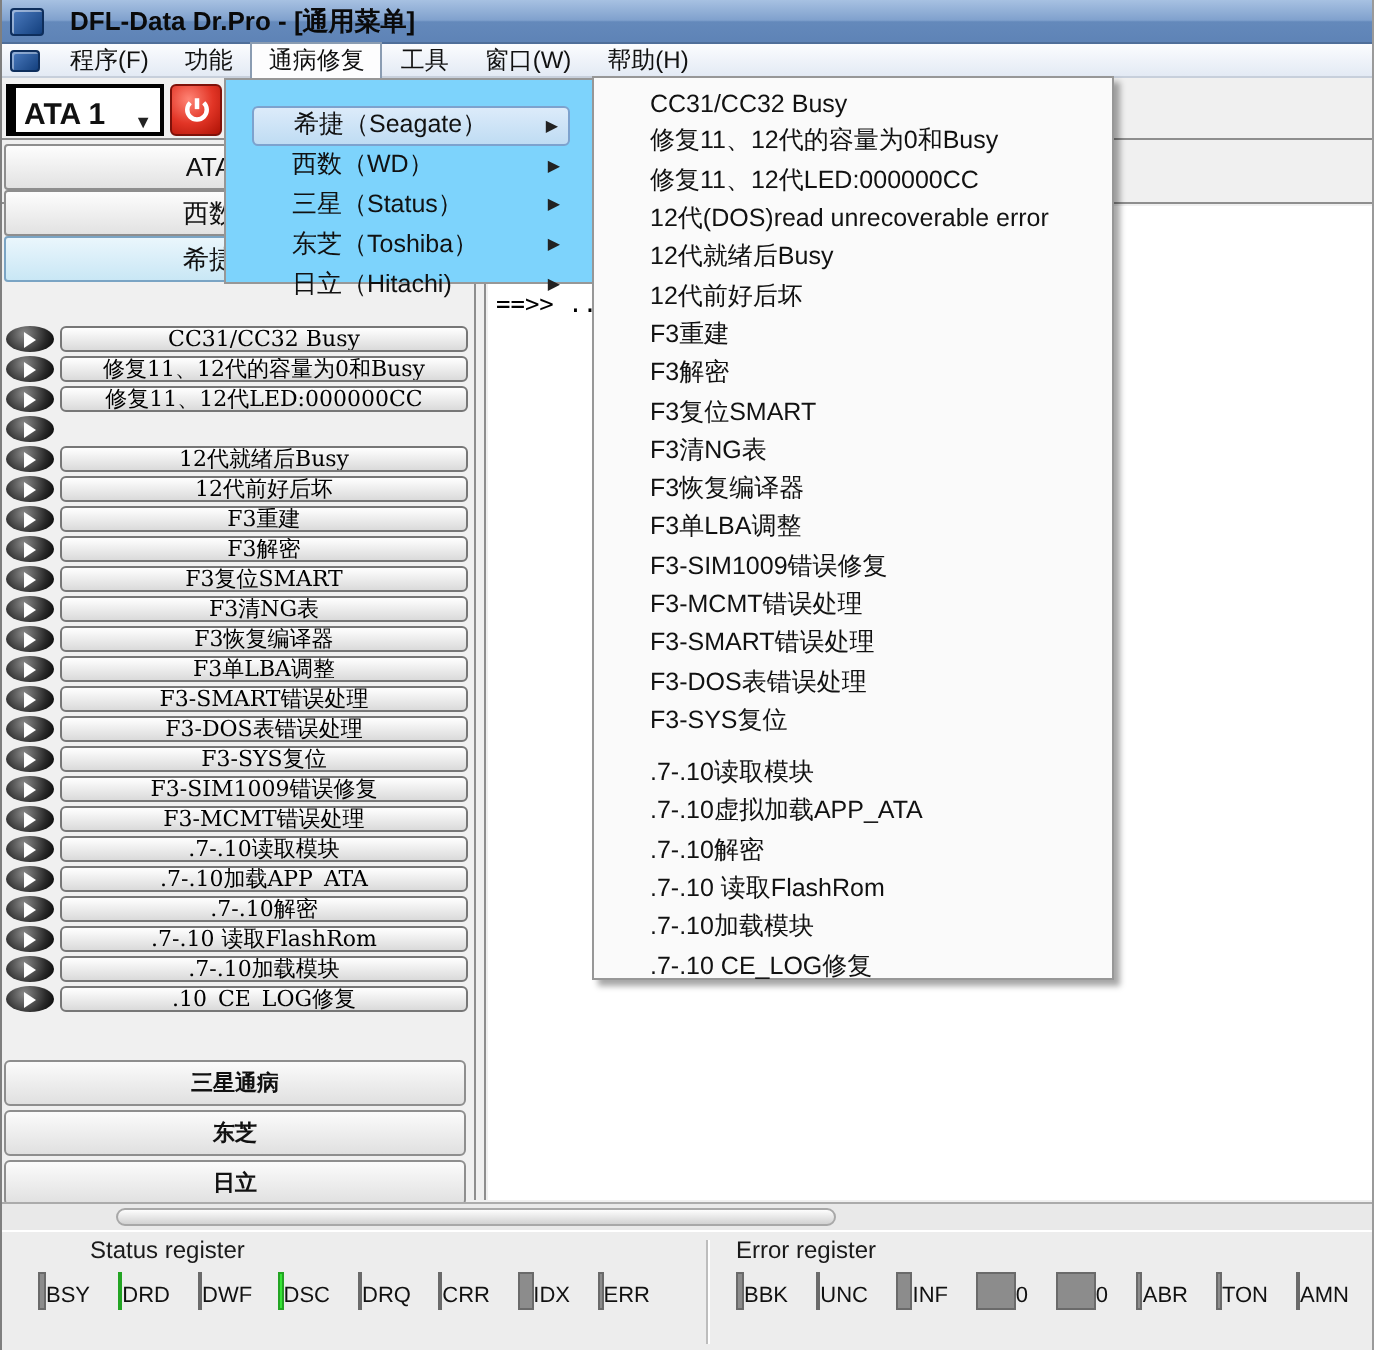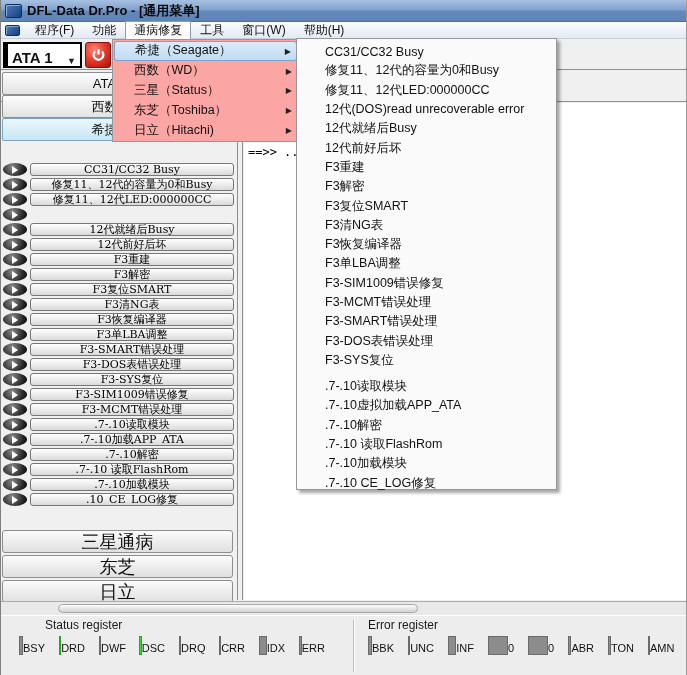--- a/index.html
+++ b/index.html
@@ -8,21 +8,21 @@
     position: relative; width: 687px; height: 675px;
     background: #F0F0F0; overflow: hidden;
     font-family: "Liberation Sans", sans-serif; color: #111;
     border-left: 1px solid #7F7F7F; border-right: 1px solid #9a9a9a;
   }
   
   .titlebar {
     position:absolute; top:0; left:0; right:0; height:22px;
     background: linear-gradient(#A7C1E2 0%, #80A1CD 48%, #6489BB 52%, #5E83B6 100%);
     border-bottom: 1px solid #4F6E99;
-    display:flex; align-items:center; gap:5px; padding-left:4px;
+    display:flex; align-items:center; gap:13px; padding-left:4px;
   }
   .app-icon {
     width:17px; height:14px; border-radius:2px;
     background: linear-gradient(135deg,#4C7CC0,#14407E);
     border:1px solid #0E2E5C; box-shadow: inset 1px 1px 0 rgba(255,255,255,.45);
   }
   .titlebar .title { font-size:13px; font-weight:bold; color:#0a0a0a; }
   
   .menubar {
     position:absolute; top:22px; left:0; right:0; height:17px;
@@ -76,26 +76,26 @@
     flex:1; height:13px; border:1px solid #777; border-radius:3px;
     background: linear-gradient(#FFFFFF,#DADADA);
     font-family:"DejaVu Serif", serif; font-size:11px; line-height:11px; color:#000;
     display:flex; align-items:center; justify-content:center;
     white-space:nowrap; overflow:hidden;
   }
   .bottom-buttons { position:absolute; left:1px; top:530px; width:231px; display:flex; flex-direction:column; gap:2px; }
   .bottom-button {
     height:23px; border:1px solid #8E8E8E; border-radius:3px;
     background: linear-gradient(#FBFBFB,#E0E0E0);
-    display:flex; align-items:center; justify-content:center; font-size:18px;
+    display:flex; align-items:center; justify-content:center; font-size:11px;font-weight:bold;
   }
   
   .brand-menu {
     position:absolute; left:111px; top:39px; width:187px; height:103px; z-index:50;
-    background:#fca5a5; border:1px solid #979797; padding:1px; font-size:12.5px;
+    background:#7dd3fc; border:1px solid #979797; padding:13px; font-size:12.5px;
   }
   .brand-menu-item { height:19.8px; display:flex; align-items:center; padding-left:20px; position:relative; white-space:nowrap; }
   .brand-menu-item.selected { background:linear-gradient(#DCEBFA,#BFDCF3); border:1px solid #7DA2CE; border-radius:3px; }
   .submenu-arrow { position:absolute; right:5px; top:50%; transform:translateY(-50%); font-size:8px; color:#222; }
   .seagate-menu {
     position:absolute; left:295px; top:38px; width:261px; height:452px; z-index:60;
     background:#FAFAFA; border:1px solid #979797; padding-top:3px; font-size:12.5px;
     box-shadow: 3px 3px 3px rgba(0,0,0,0.35);
   }
   .seagate-menu-item { height:19.3px; display:flex; align-items:center; padding-left:28px; white-space:nowrap; }

